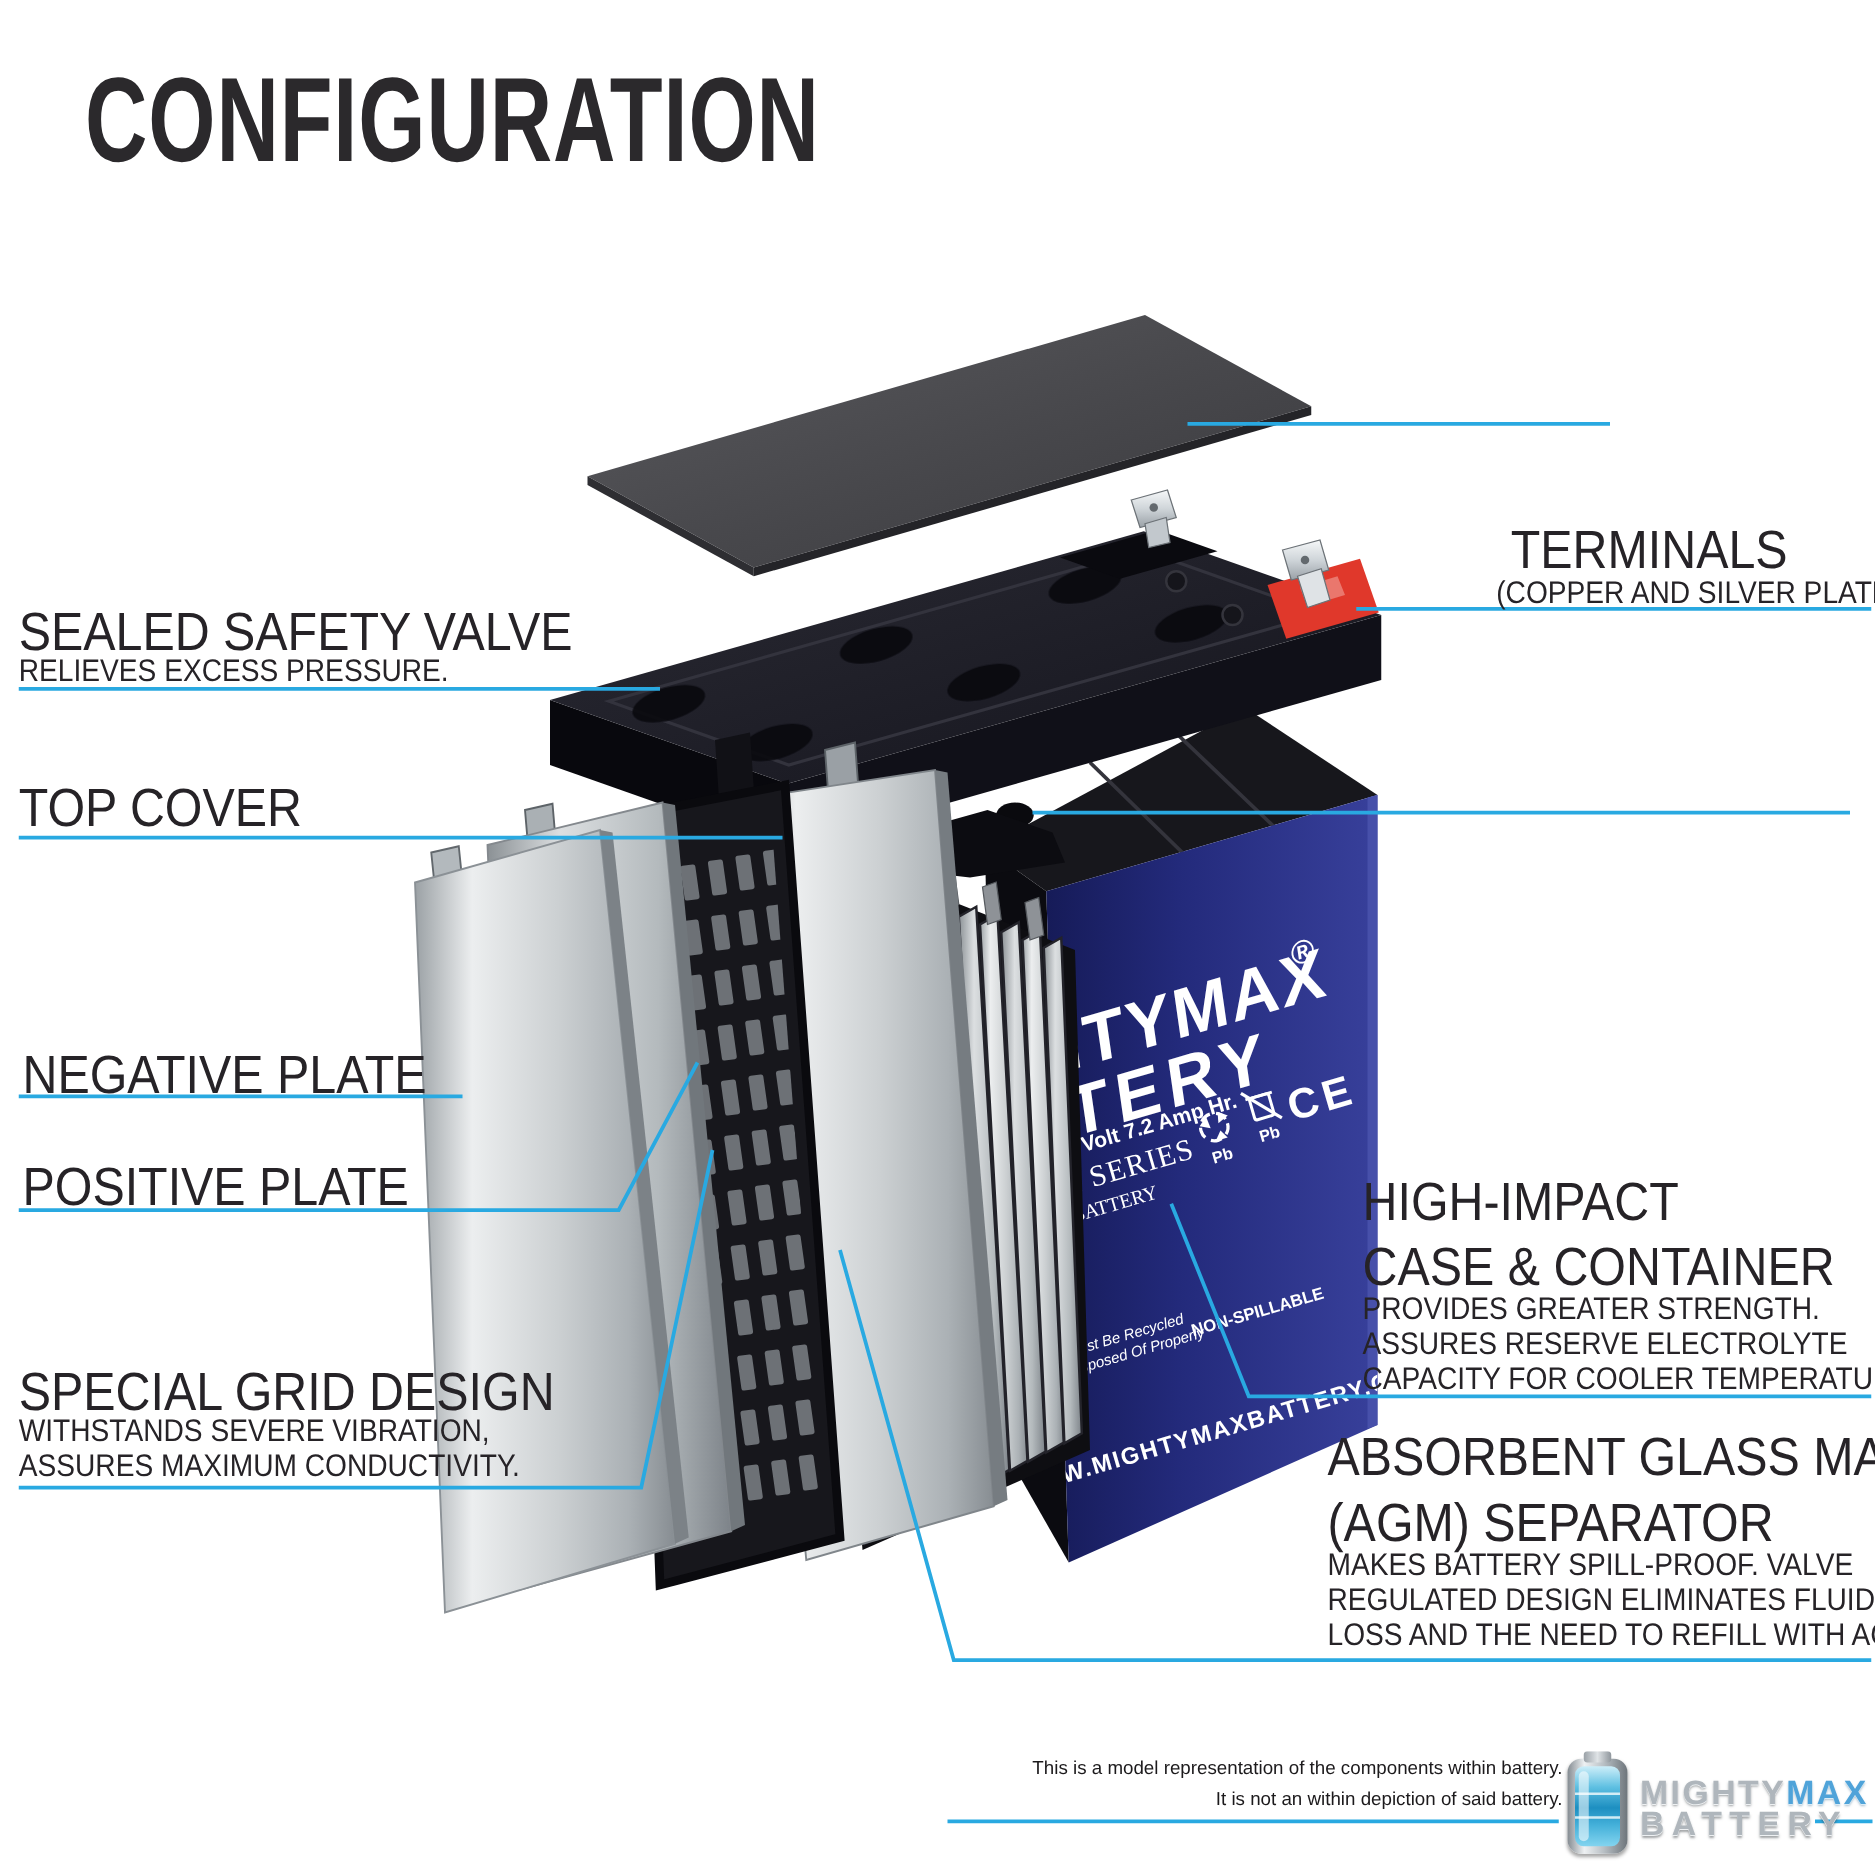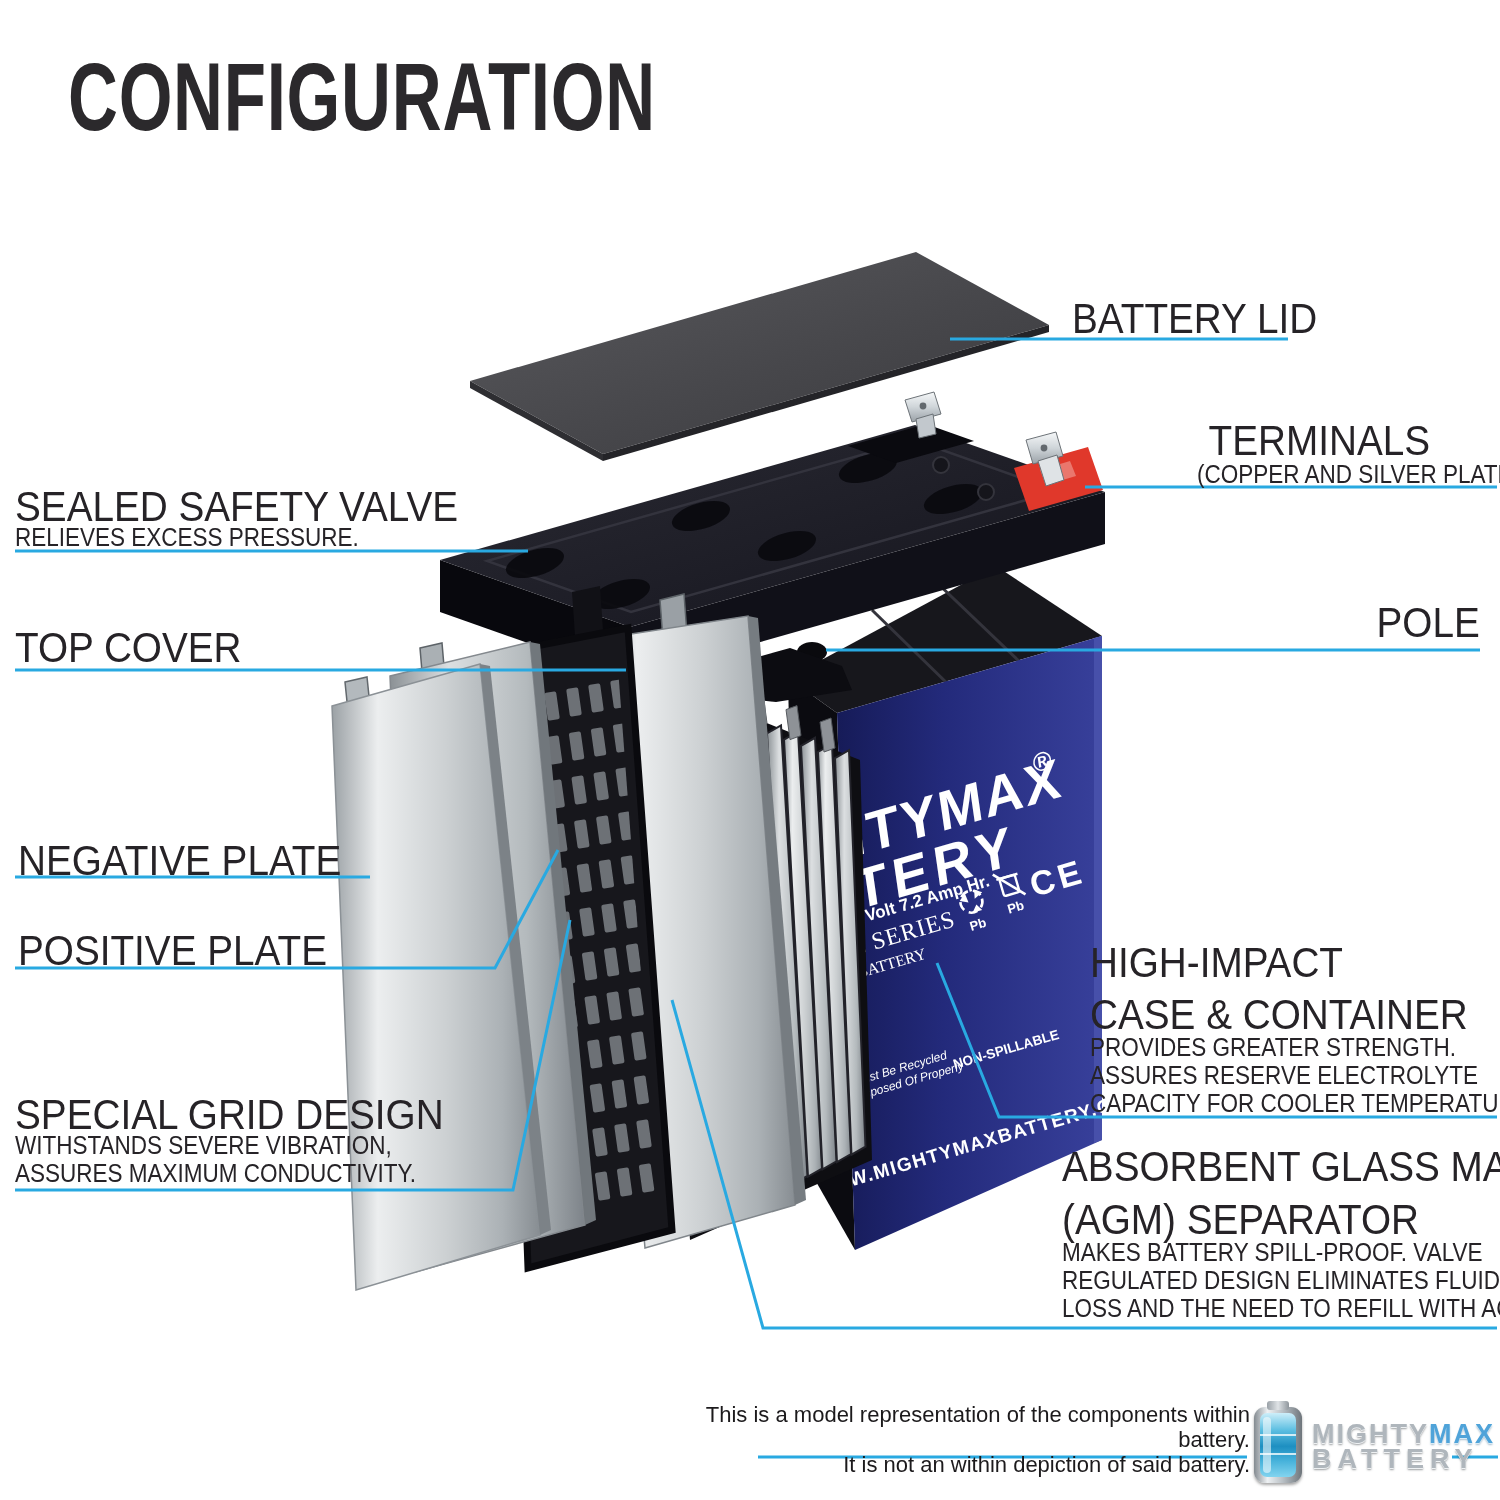--- a/index.html
+++ b/index.html
@@ -8,21 +8,21 @@
   #art{position:absolute;left:0;top:0;}
   .lbl{position:absolute;white-space:nowrap;color:#262327;}
   .t1{font-size:43px;line-height:48px;font-weight:400;}
   .t2{font-size:25px;line-height:28px;font-weight:400;}
   .sx{display:inline-block;transform:scaleX(.9);transform-origin:0 50%;}
   .right{text-align:right;}
   .right .sx{transform-origin:100% 50%;}
   #page-title{position:absolute;left:68px;top:42px;font-size:96px;font-weight:400;color:#2b292c;}
   #page-title .sxt{display:inline-block;transform:scaleX(.72);transform-origin:0 50%;letter-spacing:1px;}
   .disc{position:absolute;left:690px;top:1402px;width:560px;text-align:right;
-        font-size:22px;line-height:25px;color:#1c1a1c;}
+        font-size:15px;line-height:25px;color:#1c1a1c;}
   
   .batt{position:absolute;left:1254px;top:1407px;width:48px;height:76px;border-radius:11px;
         background:linear-gradient(90deg,#848b91,#eef1f3 28%,#b9c0c5 60%,#6e757b);
         box-shadow:0 2px 3px rgba(0,0,0,.35);}
   .batt .cap{position:absolute;left:13px;top:-6px;width:22px;height:9px;border-radius:3px;
         background:linear-gradient(90deg,#9aa1a7,#dfe3e6,#8f969c);}
   .batt .core{position:absolute;left:6px;top:6px;right:6px;bottom:6px;border-radius:7px;overflow:hidden;
         background:linear-gradient(180deg,#cdeef9 0%,#5fc0e2 26%,#1d8fc1 52%,#45b1da 74%,#83d4ef 100%);}
   .batt .seg{position:absolute;left:0;right:0;height:2px;background:rgba(235,248,252,.85);}
   .batt .shine{position:absolute;left:3px;top:4px;width:8px;bottom:4px;border-radius:4px;background:rgba(255,255,255,.55);}
@@ -285,38 +285,34 @@
       <path d="M672,1000 L763,1328 H1497"></path>
       <path d="M758,1457 H1247"></path>
       <path d="M1452,1457 H1498"></path>
     </g>
   </svg>
 
   <h1 id="page-title" style="margin:0;font-weight:700;">
     <span class="sxt">CONFIGURATION</span>
   </h1>
 
-  <div class="lbl t1" style="left:1072px;top:294px">
-    <span class="sx">BATTERY LID</span></div>
 
   <div class="lbl t1 right" style="left:1100px;top:416px;width:330px">
     <span class="sx">TERMINALS</span></div>
   <div class="lbl t2" style="left:1197px;top:460px">
     <span class="sx">(COPPER AND SILVER PLATED)</span></div>
 
   <div class="lbl t1" style="left:15px;top:482px">
     <span class="sx">SEALED SAFETY VALVE</span></div>
   <div class="lbl t2" style="left:15px;top:523px">
     <span class="sx">RELIEVES EXCESS PRESSURE.</span></div>
 
   <div class="lbl t1" style="left:15px;top:623px">
     <span class="sx">TOP COVER</span></div>
 
-  <div class="lbl t1 right" style="left:1200px;top:598px;width:280px">
-    <span class="sx">POLE</span></div>
 
   <div class="lbl t1" style="left:18px;top:836px">
     <span class="sx">NEGATIVE PLATE</span></div>
 
   <div class="lbl t1" style="left:18px;top:926px">
     <span class="sx">POSITIVE PLATE</span></div>
 
   <div class="lbl t1" style="left:15px;top:1090px">
     <span class="sx">SPECIAL GRID DESIGN</span></div>
   <div class="lbl t2" style="left:15px;top:1131px">

